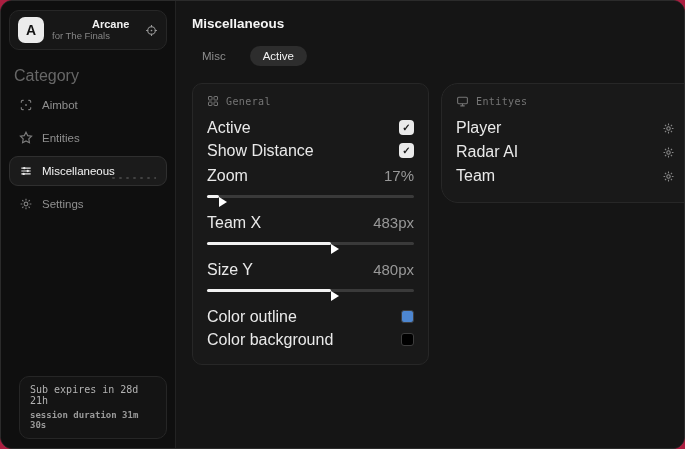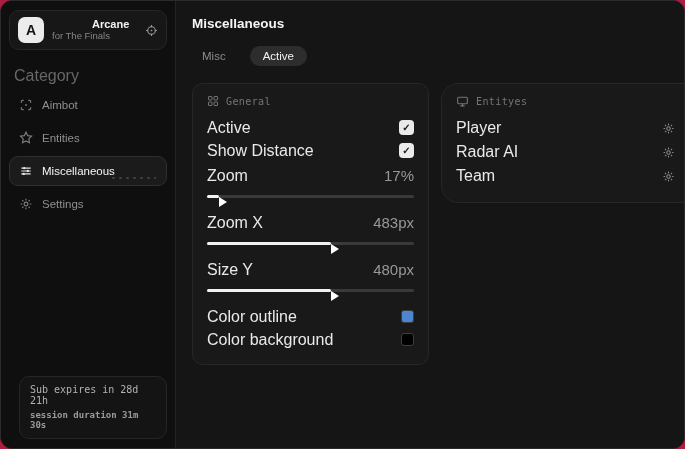--- a/index.html
+++ b/index.html
@@ -248,21 +248,21 @@
           <div class="slider">
             <div class="slider-track"></div>
             <div class="slider-fill" style="width: 6%;">
                 <span class="slider-thumb"></span>
               </div>
           </div>
         </div>
 
         <div class="field">
           <div class="row">
-            <span class="row-label">Zoom X</span>
+            <span class="row-label">Team X</span>
             <span class="row-value">483px</span>
           </div>
           <div class="slider">
             <div class="slider-track"></div>
             <div class="slider-fill" style="width: 60%;">
                 <span class="slider-thumb"></span>
               </div>
           </div>
         </div>
 

